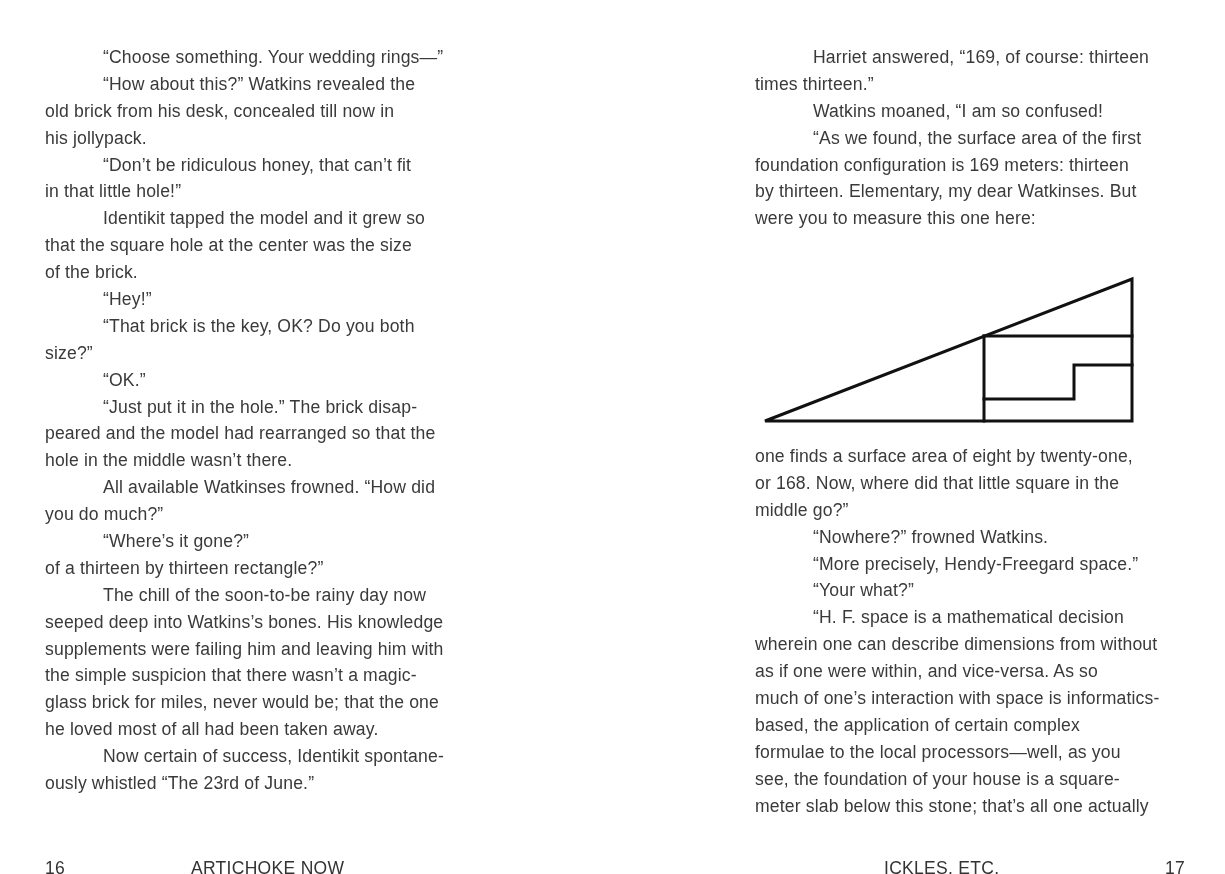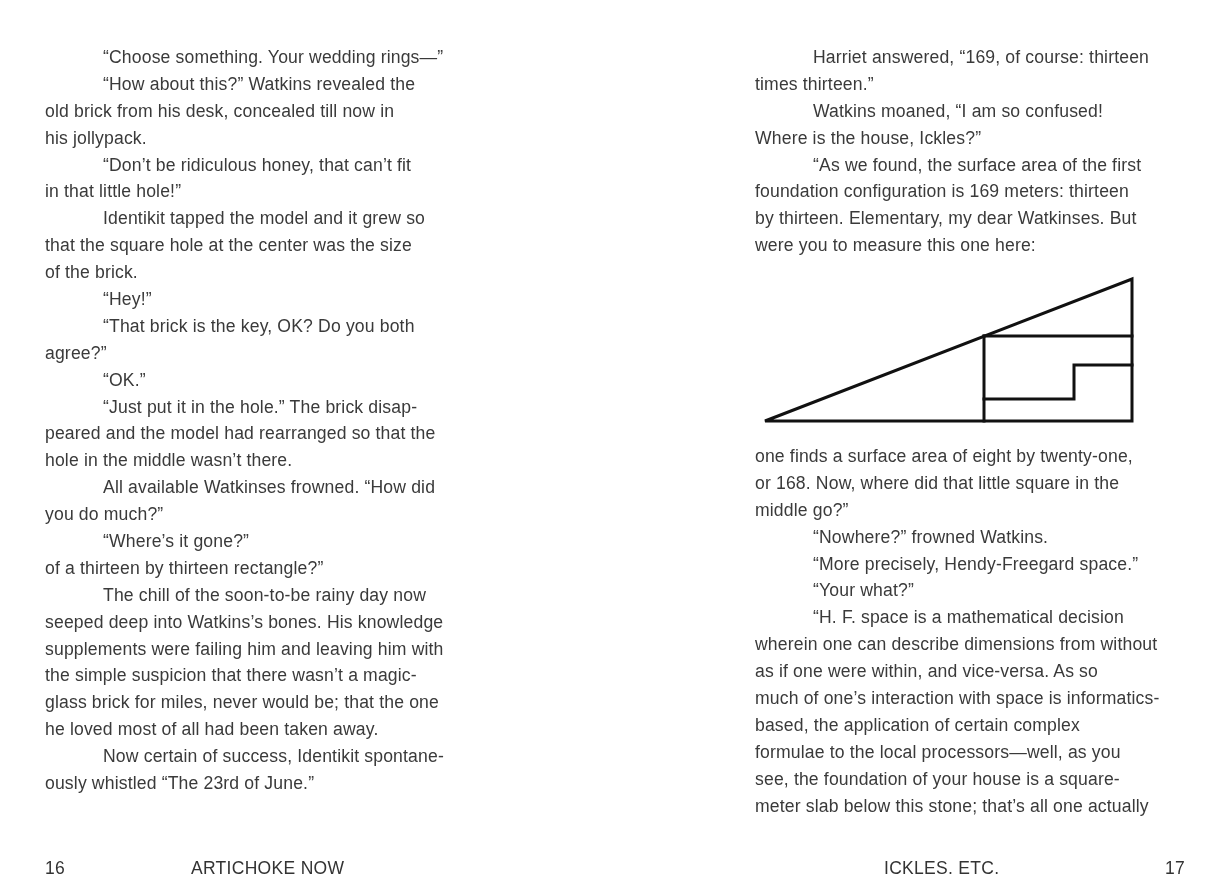--- a/index.html
+++ b/index.html
@@ -25,21 +25,21 @@
       <span class="line indent">“How about this?” Watkins revealed the</span>
       <span class="line">old brick from his desk, concealed till now in</span>
       <span class="line">his jollypack.</span>
       <span class="line indent">“Don’t be ridiculous honey, that can’t fit</span>
       <span class="line">in that little hole!”</span>
       <span class="line indent">Identikit tapped the model and it grew so</span>
       <span class="line">that the square hole at the center was the size</span>
       <span class="line">of the brick.</span>
       <span class="line indent">“Hey!”</span>
       <span class="line indent">“That brick is the key, OK? Do you both</span>
-      <span class="line">agree?”</span>
+      <span class="line">size?”</span>
       <span class="line indent">“OK.”</span>
       <span class="line indent">“Just put it in the hole.” The brick disap-</span>
       <span class="line">peared and the model had rearranged so that the</span>
       <span class="line">hole in the middle wasn’t there.</span>
       <span class="line indent">All available Watkinses frowned. “How did</span>
       <span class="line">you do much?”</span>
       <span class="line indent">“Where’s it gone?”</span>
       <span class="line">of a thirteen by thirteen rectangle?”</span>
       <span class="line indent">The chill of the soon-to-be rainy day now</span>
       <span class="line">seeped deep into Watkins’s bones. His knowledge</span>
@@ -52,21 +52,20 @@
     </div>
   <div class="footer" style="left:45px;">16</div>
   <div class="footer" style="left:191px;">ARTICHOKE NOW</div>
 </div>
 
 <div class="page page-right">
   <div class="text" id="right-body-top">
       <span class="line indent">Harriet answered, “169, of course: thirteen</span>
       <span class="line">times thirteen.”</span>
       <span class="line indent">Watkins moaned, “I am so confused!</span>
-      <span class="line">Where is the house, Ickles?”</span>
       <span class="line indent">“As we found, the surface area of the first</span>
       <span class="line">foundation configuration is 169 meters: thirteen</span>
       <span class="line">by thirteen. Elementary, my dear Watkinses. But</span>
       <span class="line">were you to measure this one here:</span>
     </div>
 
   <svg class="figure" viewBox="0 0 380 155">
     <g fill="none" stroke="#111" stroke-width="3" stroke-linejoin="miter" stroke-linecap="square">
       <polygon points="3,147 370,147 370,5"></polygon>
       <line x1="222" y1="62" x2="222" y2="147"></line>

